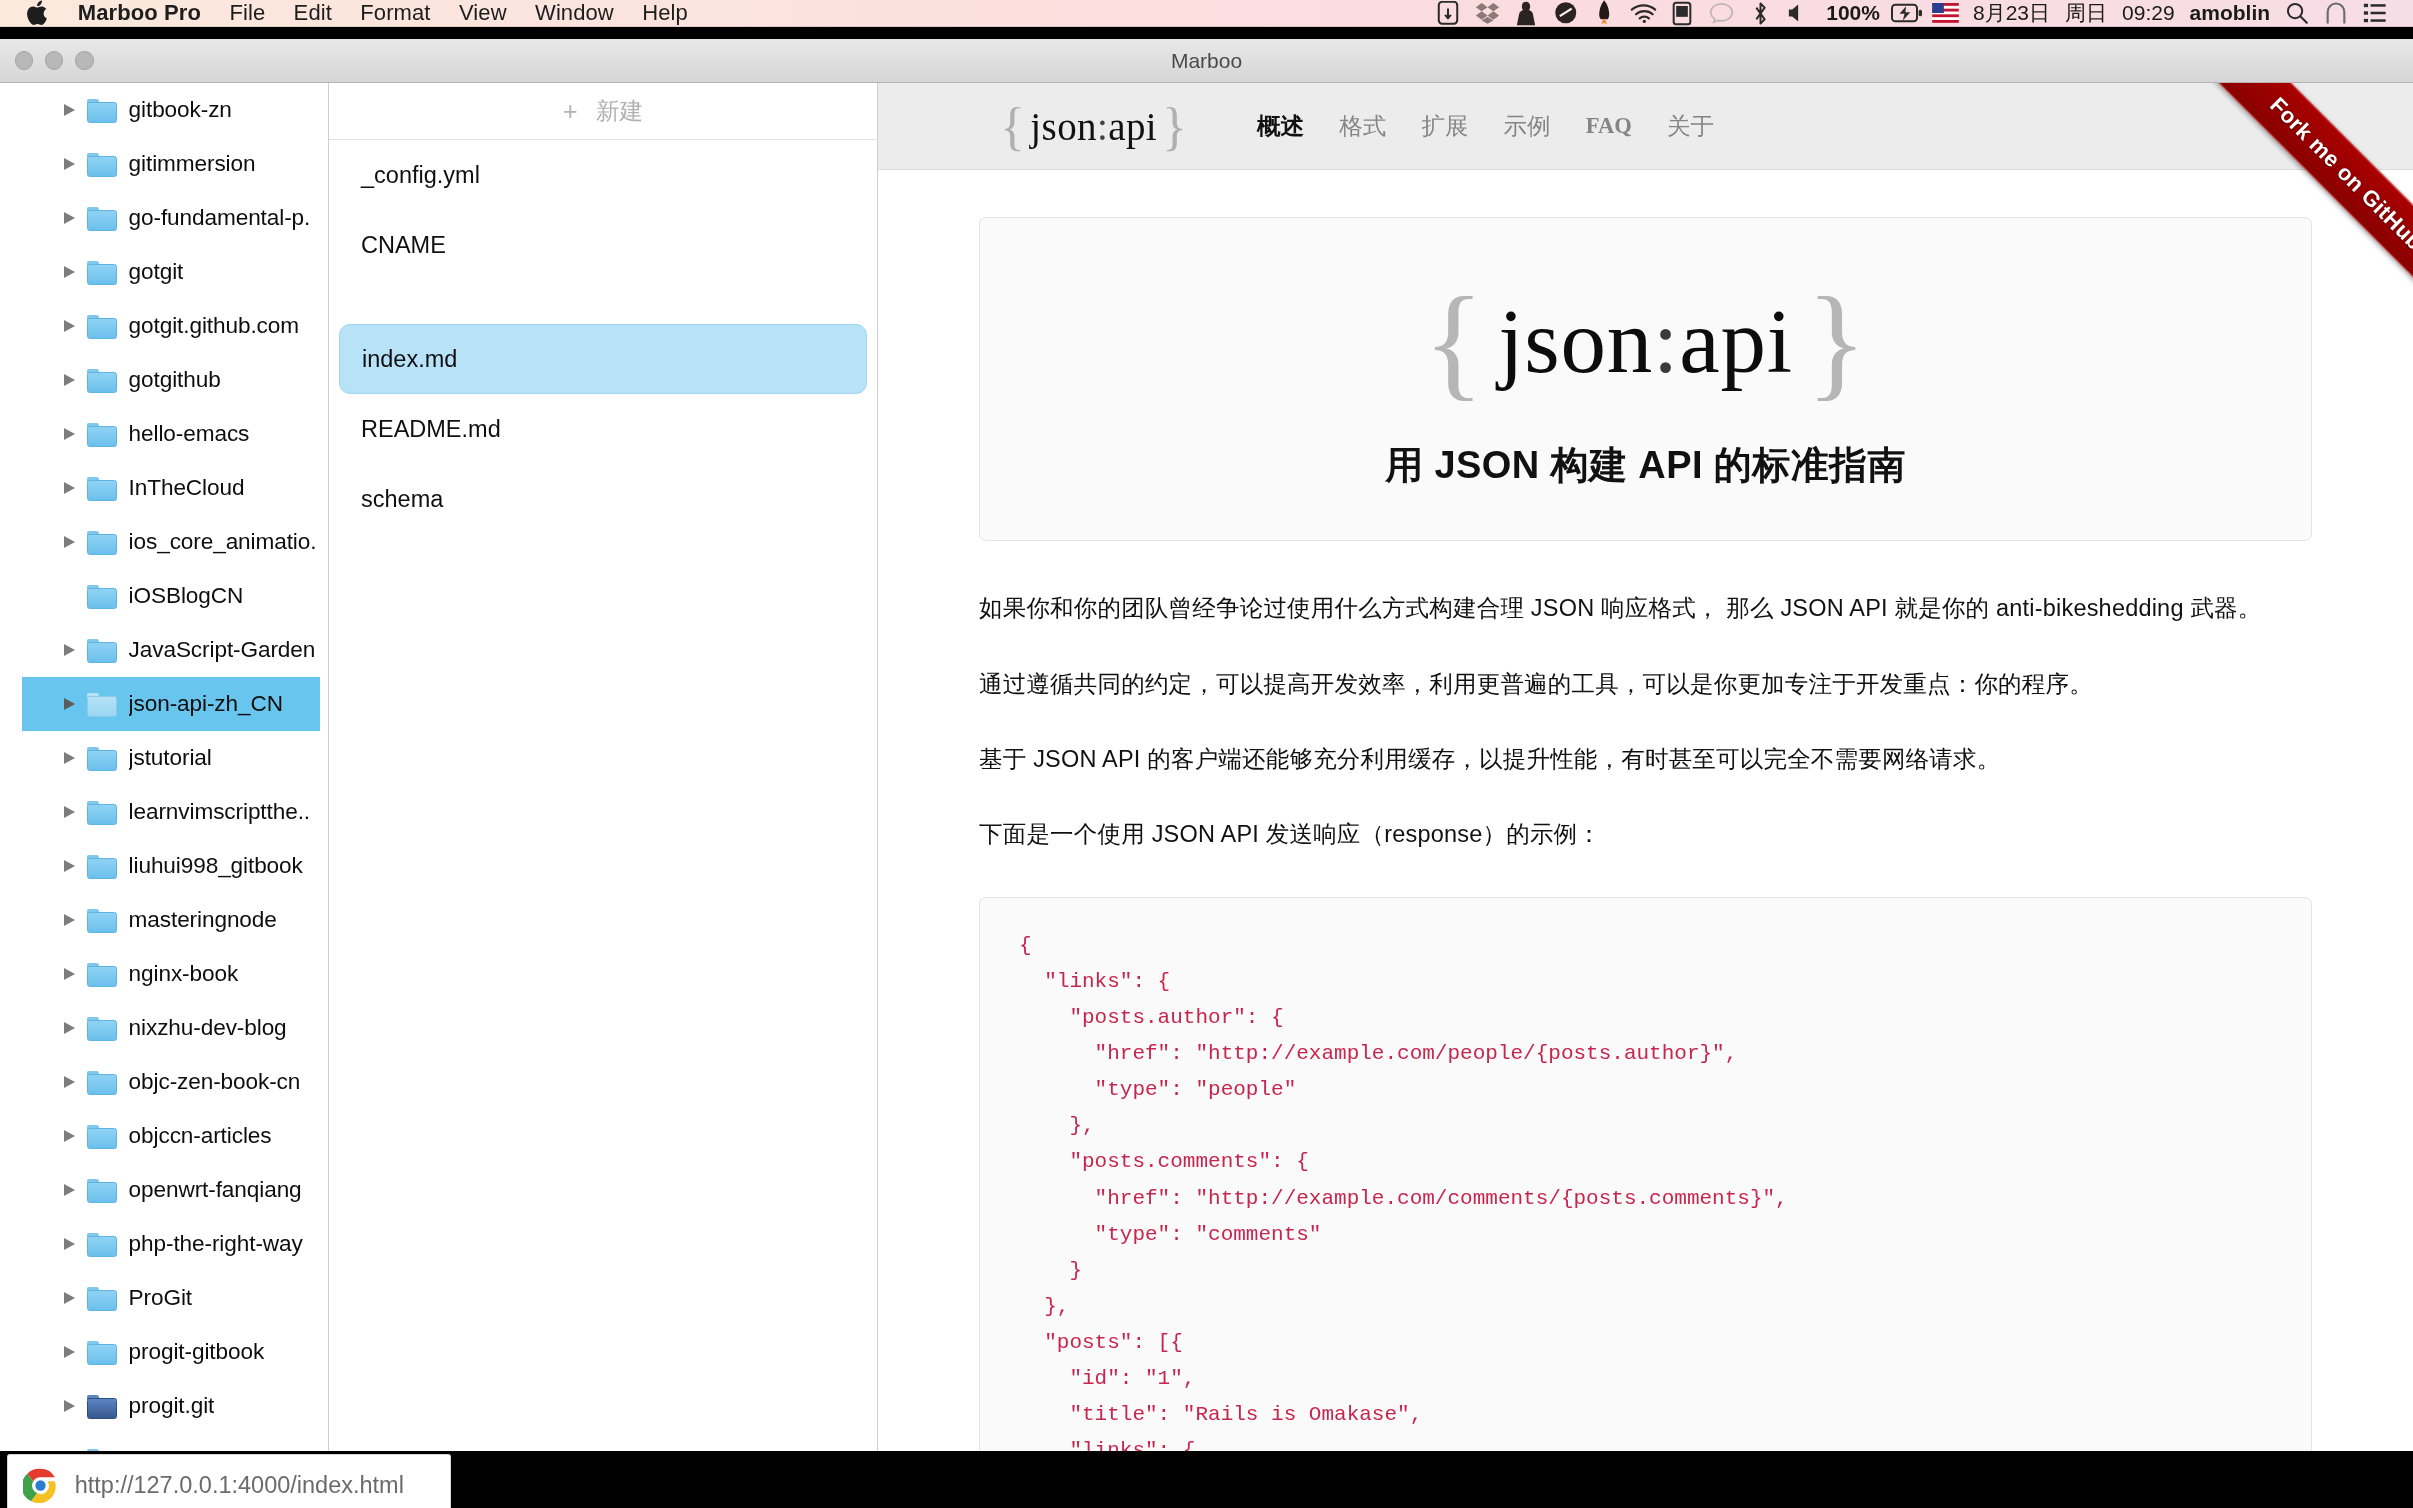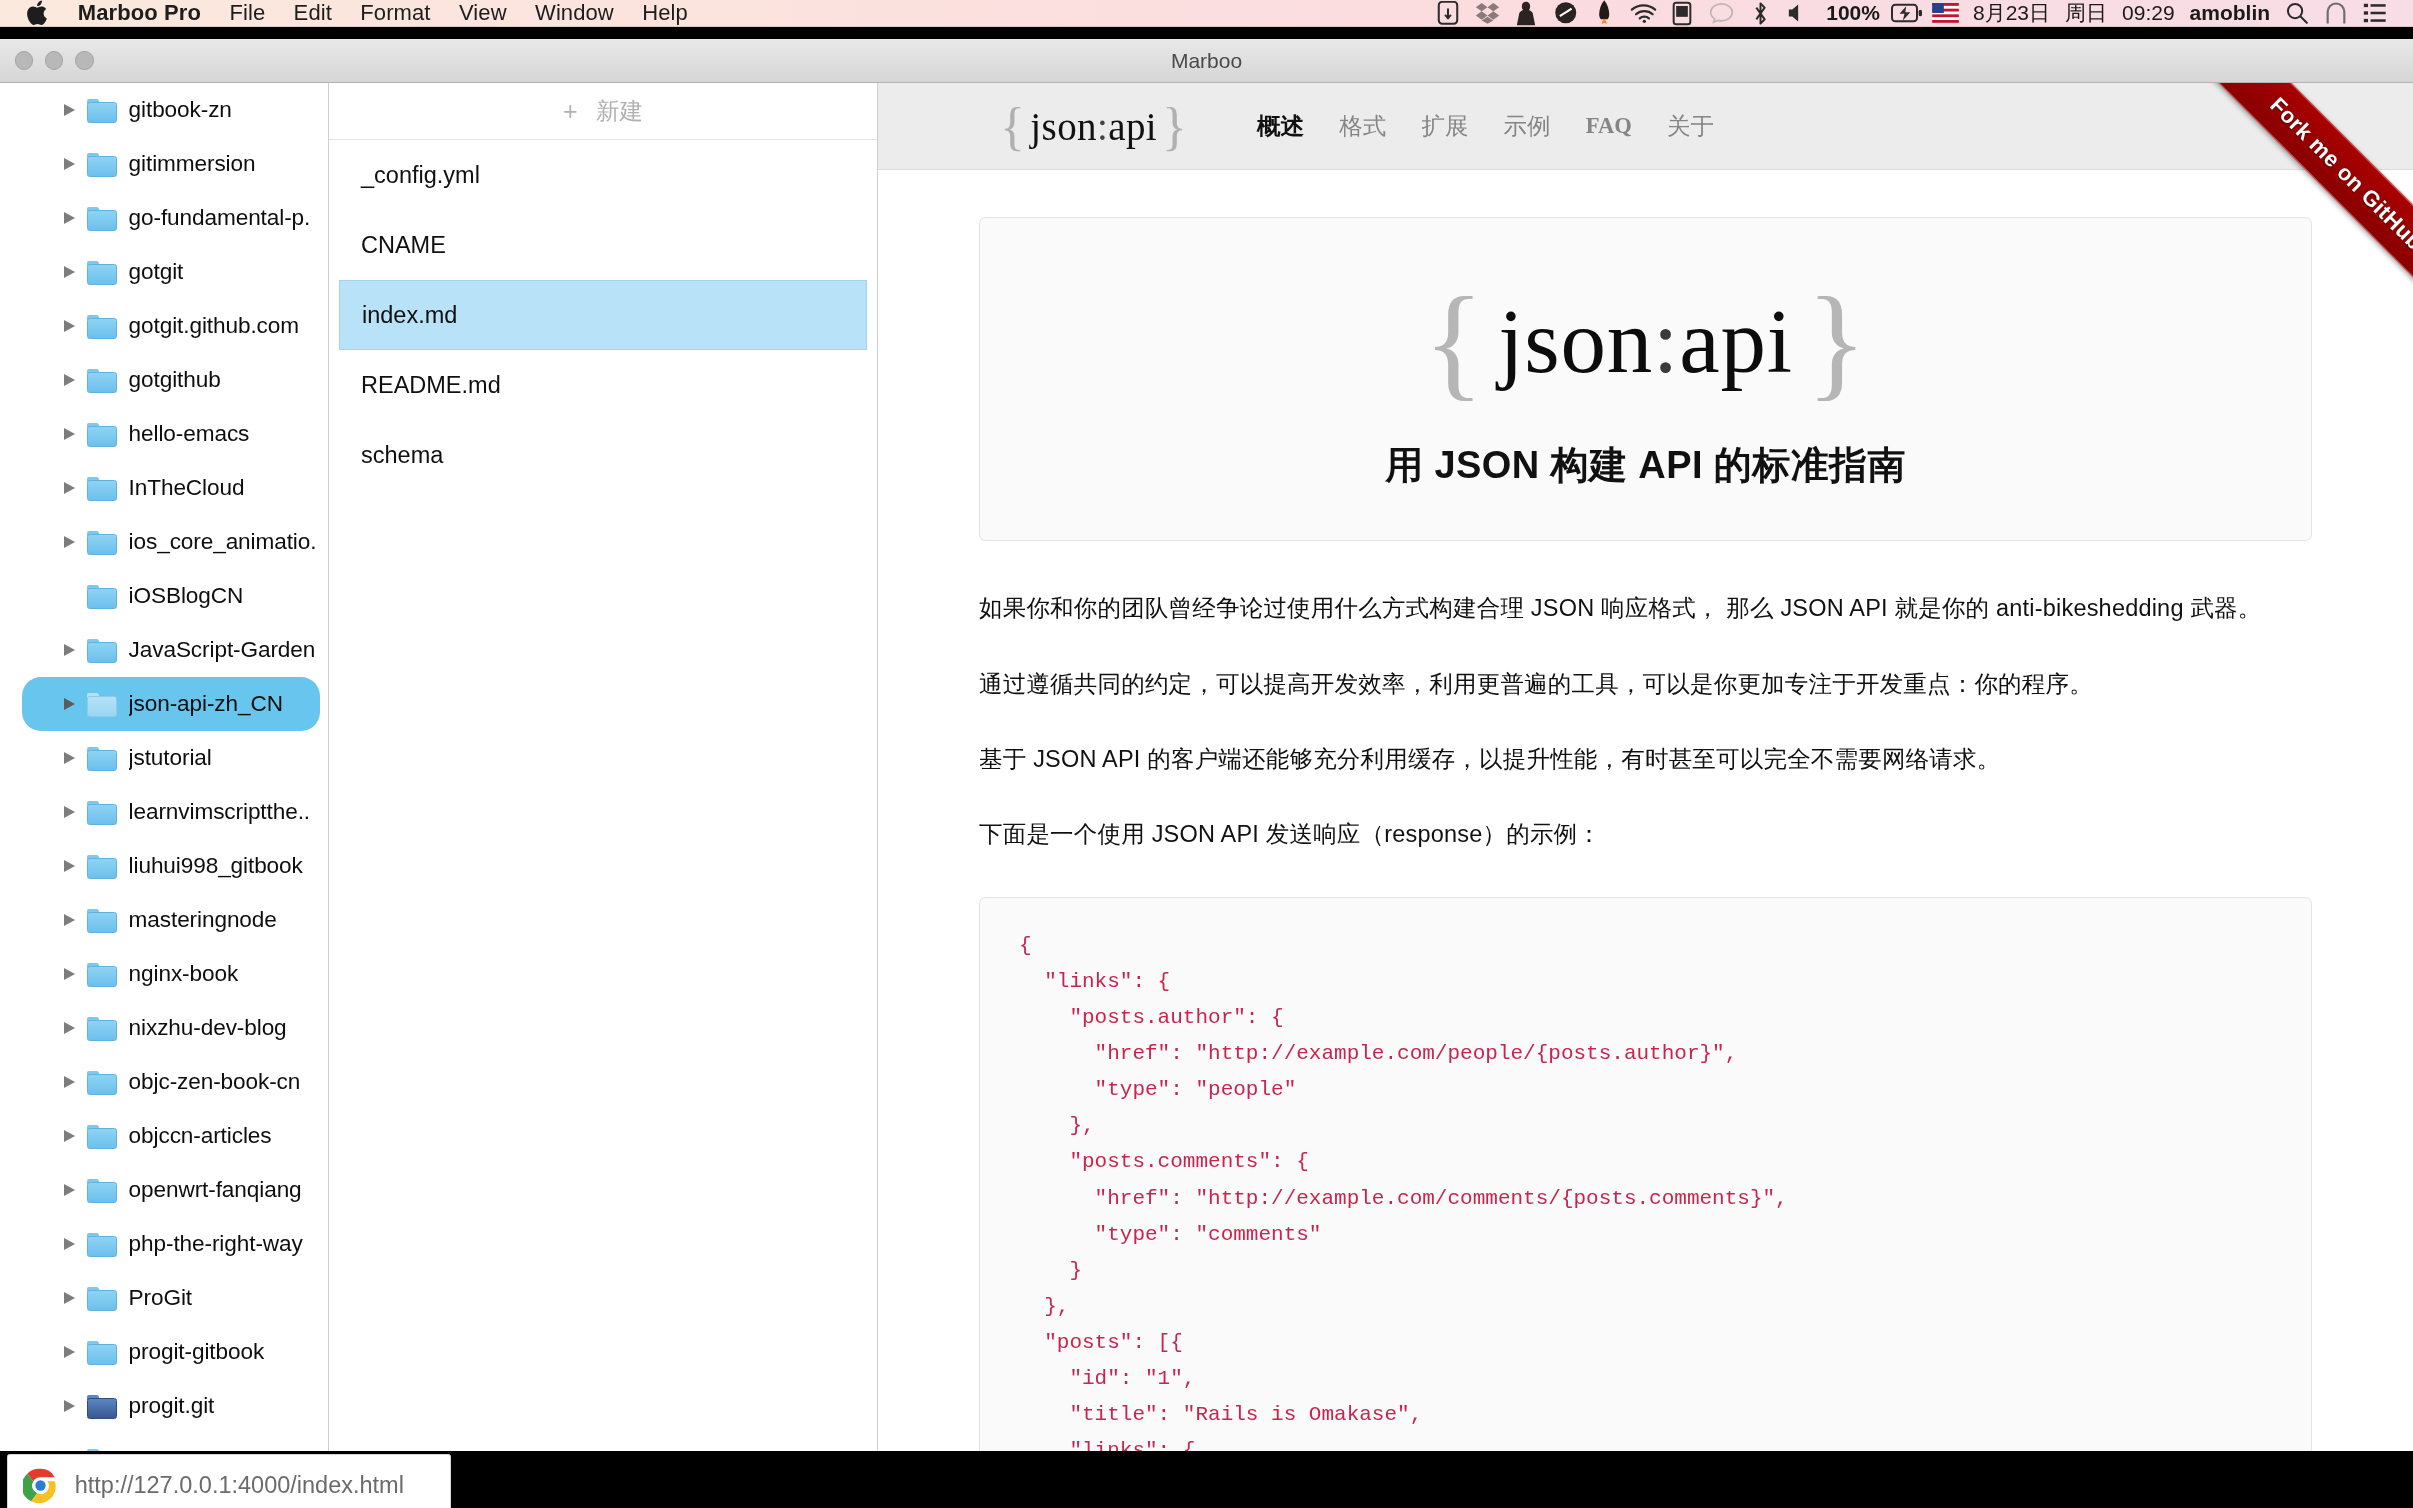--- a/index.html
+++ b/index.html
@@ -98,21 +98,21 @@
     padding-top: 0px;
   }
   .tree-row {
     height: 54px;
     display: flex; align-items: center;
     padding-left: 52px;
     position: relative;
   }
   .tree-row.selected {
     background: #67c5ee;
-    border-radius: 19px;
+    border-radius: 0;
     margin: 0 8.4px 0 10px;
     padding-left: 42px;
     align-items: center;
   }
   .disclosure {
     width: 0; height: 0;
     border-left: 11px solid #7d7d7d;
     border-top: 6.7px solid transparent;
     border-bottom: 6.7px solid transparent;
     margin-right: 11.7px;
@@ -175,21 +175,22 @@
     height: 70px;
     display: flex; align-items: center;
     padding-left: 22px;
     margin: 0 10px;
     font-size: 23.5px;
     color: #101010;
   }
   .file-row.selected {
     background: #b7e2f8;
     border: 0.8px solid #9ed5f2;
-    border-radius: 0;
+    border-radius: 11px;
+    margin-top: 44px;
   }
 
   
   #preview {
     flex: 1 1 auto;
     position: relative;
     background: #fff;
     overflow: hidden;
   }
   #site-nav {

